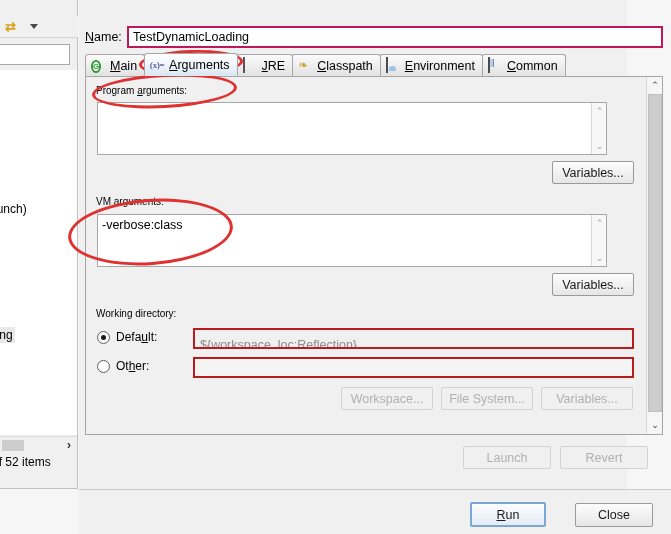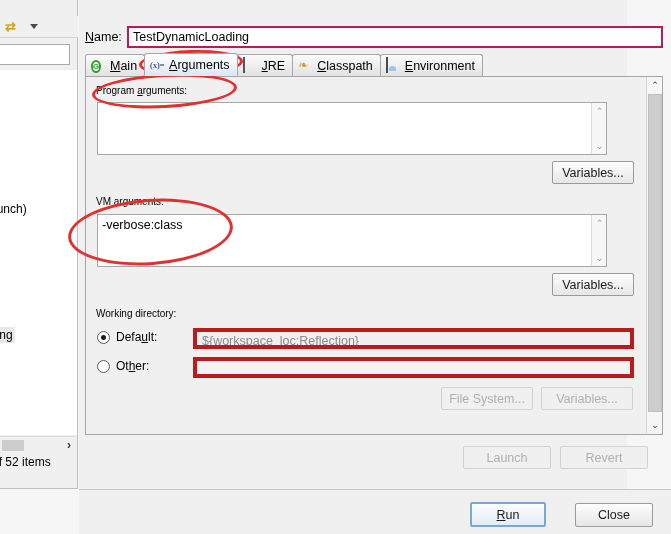--- a/index.html
+++ b/index.html
@@ -227,22 +227,22 @@
     width: 13px; height: 13px; border-radius: 50%;
     border: 1px solid #5c5c5c; background: #ffffff;
     position: relative; flex: 0 0 13px;
   }
   .radio.on:after {
     content: ""; position: absolute; left: 3px; top: 3px;
     width: 5px; height: 5px; border-radius: 50%; background: #1a1a1a;
   }
   .ro-field {
     position: absolute; height: 21px; background: #f0f0f0;
-    border: 4px solid #b91c1c; font-size: 12.5px; color: #8a8a8a;
-    padding: 2px 5px; overflow: hidden; white-space: nowrap;
+    border: 2px solid #b91c1c; font-size: 12.5px; color: #8a8a8a;
+    padding: 8px 5px; overflow: hidden; white-space: nowrap;
   }
   .ro-field.blank { background: #f4f4f4; }
 
   
   .footer-sep {
     position: absolute; left: 79px; top: 489px; width: 592px; height: 1px;
     background: #c8c8c8;
   }
   .footer {
     position: absolute; left: 79px; top: 490px; width: 592px; height: 44px;
@@ -325,20 +325,26 @@
       </div>
 
 
       <div class="tab">
         <span class="ticon">
           <span class="ic-env"></span>
         </span>
         <span><u>E</u>nvironment</span>
       </div>
 
+      <div class="tab">
+        <span class="ticon">
+          <span class="ic-common"></span>
+        </span>
+        <span><u>C</u>ommon</span>
+      </div>
     </div>
 
     <div class="content-pane">
 
       <div class="group-label" style="left:10px; top:8px;">Program <u>a</u>rguments:</div>
 
       <div class="textbox" style="left:11px; top:25px; width:510px; height:53px;">
         <span></span>
         <span class="tb-scroll">
           <span class="a up">⌃</span>
@@ -367,20 +373,21 @@
         <span>Defa<u>u</u>lt:</span>
       </div>
       <div class="ro-field" style="left:107px; top:251px; width:441px;">${workspace_loc:Reflection}</div>
 
       <div class="radio-row" style="left:11px; top:282px;">
         <span class="radio"></span>
         <span>Ot<u>h</u>er:</span>
       </div>
       <div class="ro-field blank" style="left:107px; top:280px; width:441px;"></div>
 
+      <div class="btn disabled" style="left:255px; top:310px; width:92px;">Workspace...</div>
       <div class="btn disabled" style="left:355px; top:310px; width:92px;">File System...</div>
       <div class="btn disabled" style="left:455px; top:310px; width:92px;">Variables...</div>
 
       <div class="vscroll">
         <div class="vbtn up">⌃</div>
         <div class="vthumb"></div>
         <div class="vbtn down">⌄</div>
       </div>
     </div>
 

